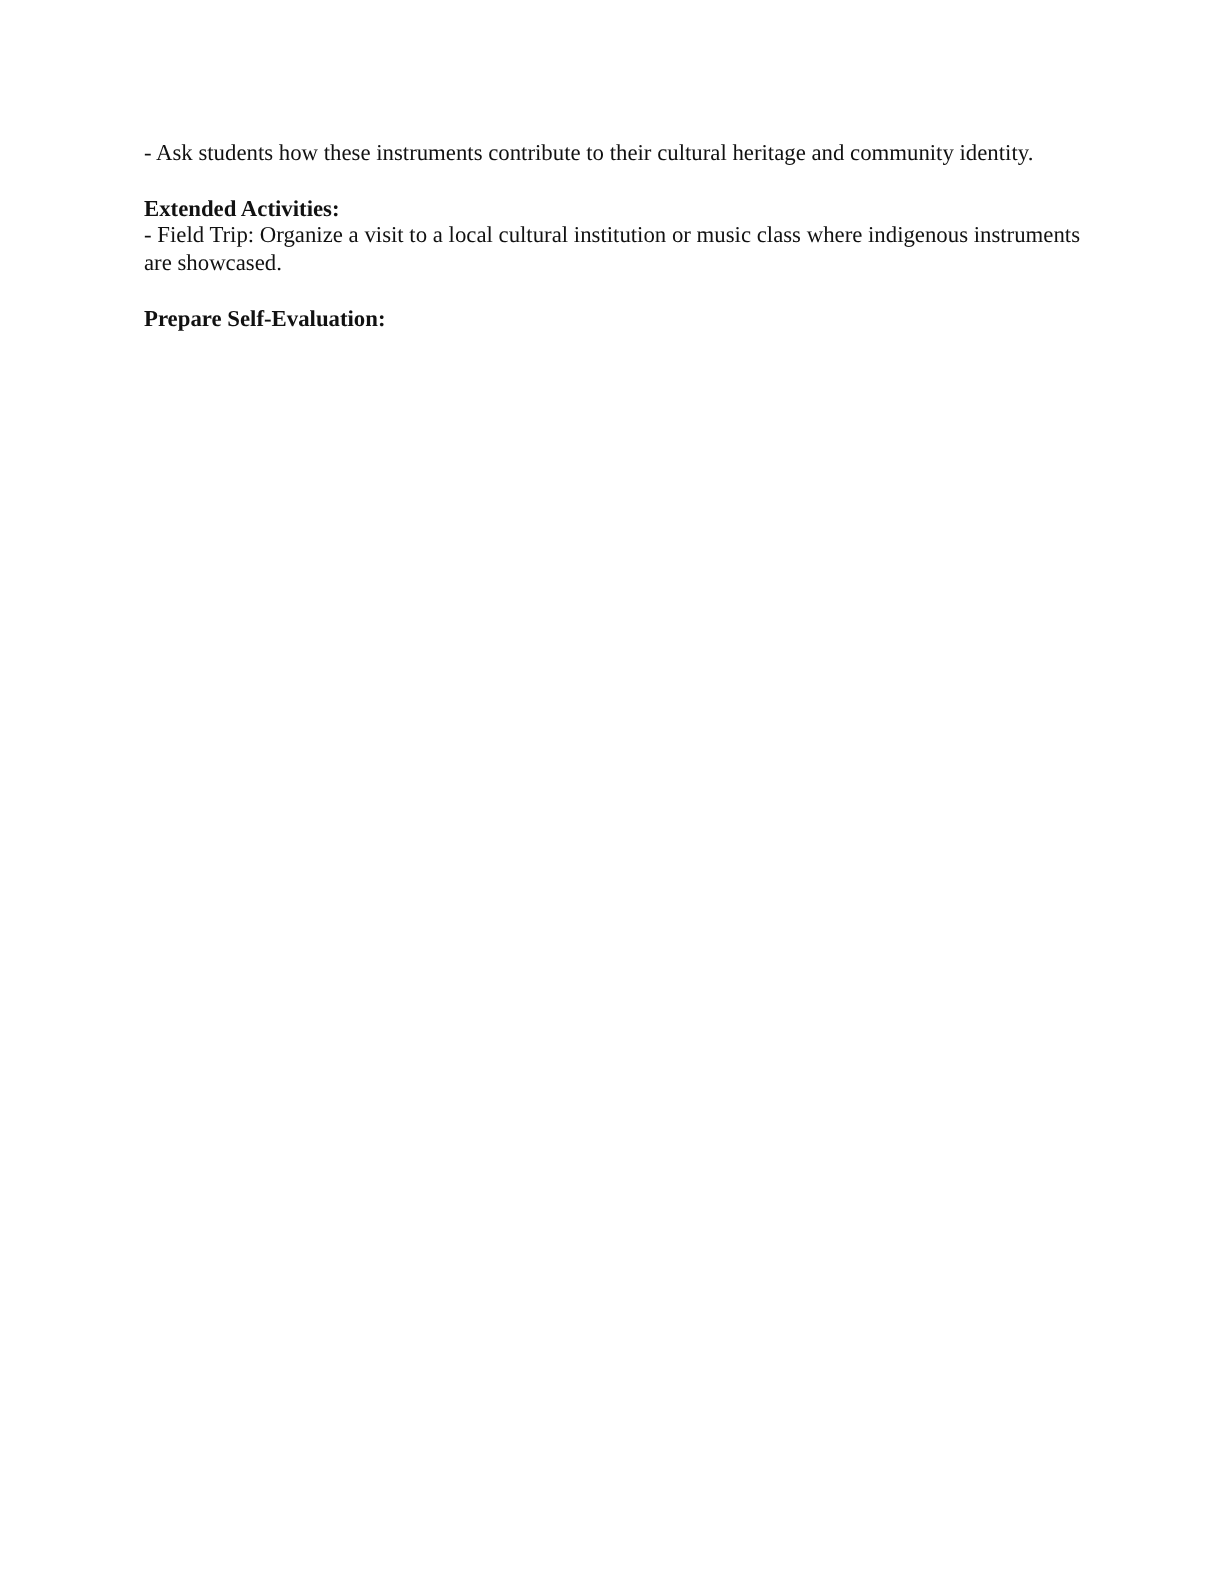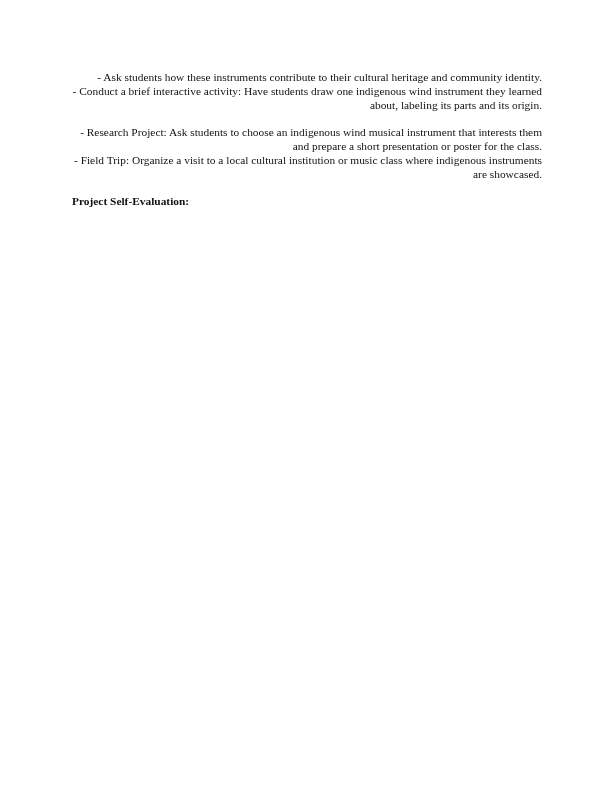--- a/index.html
+++ b/index.html
@@ -20,43 +20,41 @@
       width: 470px;
       font-family: "Liberation Serif", "DejaVu Serif", serif;
       font-size: 11.4px;
       line-height: 13.8px;
       color: #111111;
     }
     .line {
       margin: 0;
       padding: 0;
       white-space: pre-wrap;
-      text-align: right;
     }
     .heading {
       font-weight: bold;
       margin: 0;
     }
     .gap {
       height: 13.8px;
     }
   </style>
 </head>
 <body>
 
 <div class="page">
   <p class="line">- Ask students how these instruments contribute to their cultural heritage and community identity.</p>
 
   <div>
-    <p class="line">- Conduct a brief interactive activity: Have students draw one indigenous wind instrument they learned about, labeling its parts and its origin.</p>
   </div>
 
   <div class="gap"></div>
 
+  <p class="heading">Extended Activities:</p>
   <div>
-    <p class="line">- Research Project: Ask students to choose an indigenous wind musical instrument that interests them and prepare a short presentation or poster for the class.</p>
     <p class="line">- Field Trip: Organize a visit to a local cultural institution or music class where indigenous instruments are showcased.</p>
   </div>
 
   <div class="gap"></div>
 
-  <p class="heading">Project Self-Evaluation:</p>
+  <p class="heading">Prepare Self-Evaluation:</p>
 </div>
 
 </body></html>

